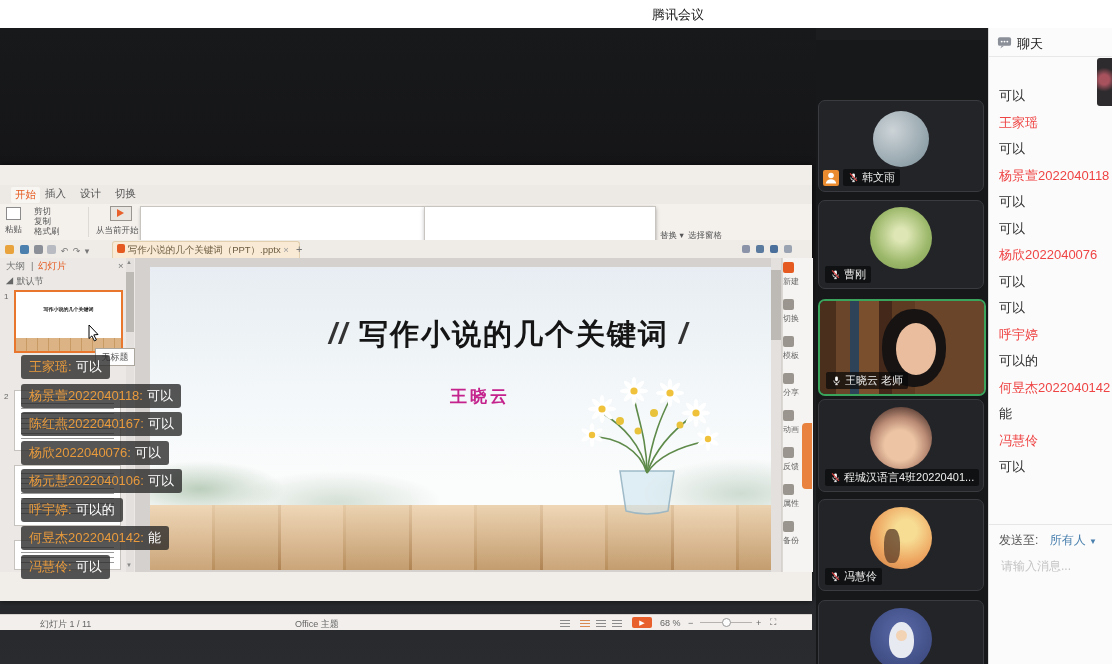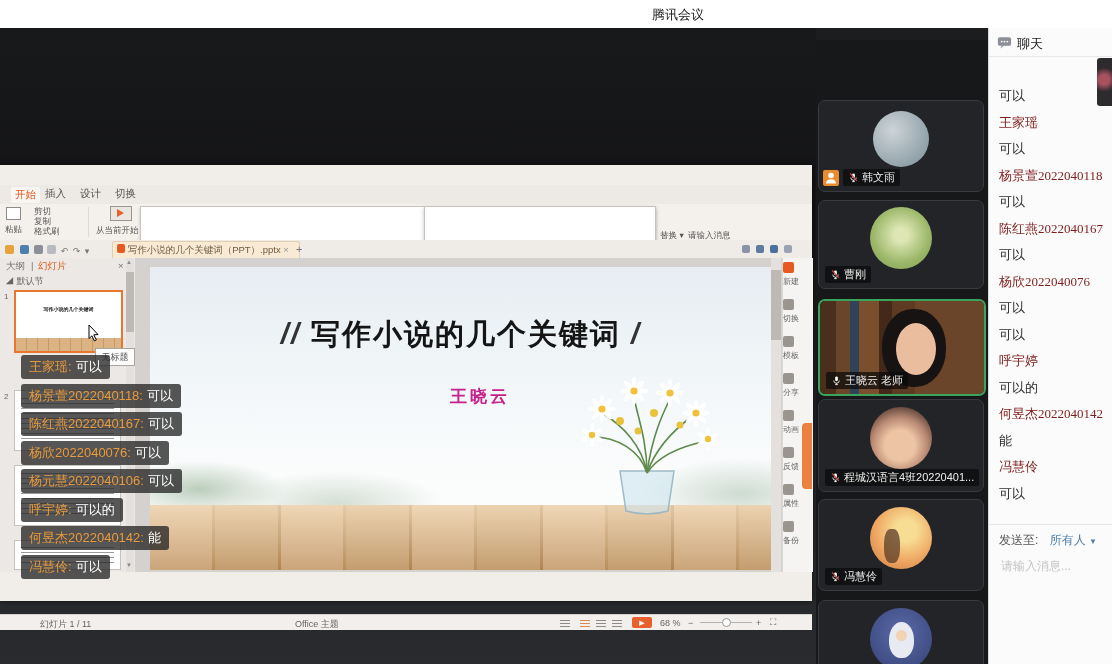--- a/index.html
+++ b/index.html
@@ -40,21 +40,21 @@
   
   .canvas{left:135px;top:93px;width:647px;height:314px;background:#d5d1ce;overflow:hidden;}
   .slide{left:15px;top:9px;width:622px;height:303px;background:linear-gradient(180deg,#e7edf2 0%,#f4f8fa 45%,#fbfcfc 70%);overflow:hidden;}
   .slide .foliage{left:0;top:150px;width:622px;height:90px;
       background:radial-gradient(ellipse 120px 40px at 8% 80%,rgba(110,150,110,.45),transparent 70%),
                  radial-gradient(ellipse 150px 45px at 30% 95%,rgba(140,170,140,.35),transparent 70%),
                  radial-gradient(ellipse 140px 50px at 95% 85%,rgba(120,160,130,.35),transparent 70%);}
   .wood{left:0;top:238px;width:622px;height:65px;
      background:linear-gradient(180deg,rgba(255,244,224,.55),rgba(0,0,0,.08)),
      repeating-linear-gradient(90deg,#dcb384 0 62px,#c89a64 62px 65px,#d4aa78 65px 128px,#bf8f5a 128px 131px);}
-  .slidetitle{left:0;top:48px;width:622px;text-align:center;font-size:29px;font-weight:bold;color:#151515;letter-spacing:2px;}
+  .slidetitle{left:0;top:48px;width:622px;text-align:center;font-size:29px;font-weight:bold;color:#151515;letter-spacing:2px;padding-left:48px;}
   .slash{color:#333;font-weight:bold;font-style:italic;}
   .author{left:0;top:118px;width:660px;text-align:center;font-size:17px;font-weight:bold;color:#c4228c;letter-spacing:3px;}
   
   .rightbar{left:782px;top:93px;width:30px;height:314px;background:#f6f4f2;border-left:1px solid #dbd7d2;}
   .rb-item{width:30px;height:37px;text-align:left;}
   .rb-ic{display:inline-block;width:11px;height:11px;border-radius:2px;background:#9a968f;margin-top:4px;}
   .rb-item:first-child .rb-ic{background:#e55a20;}
   .rb-lab{font-size:8px;color:#666;display:block;line-height:9px;}
   .orangetab{left:802px;top:258px;width:10px;height:66px;background:#e8823e;border-radius:4px 0 0 4px;}
   .notesrow{left:0;top:407px;width:812px;height:14px;background:#fbfaf9;border-top:1px solid #dcd8d3;
@@ -97,21 +97,21 @@
         font-size:11px;padding:1px 5px;display:flex;align-items:center;gap:3px;max-width:150px;white-space:nowrap;overflow:hidden;}
   .badge{position:absolute;left:4px;bottom:5px;width:16px;height:16px;background:#e98b2e;border-radius:2px;}
   
   #chatpanel{left:988px;top:28px;width:124px;height:636px;background:#fbfbfb;border-left:1px solid #d9d9d9;box-sizing:border-box;overflow:hidden;}
   .chat-h{position:absolute;left:0;top:0;width:124px;height:28px;border-bottom:1px solid #e8e8e8;}
   .chat-title{position:absolute;left:28px;top:7px;font-size:13px;color:#222;}
   .cthumb{position:absolute;left:108px;top:30px;width:16px;height:48px;border-radius:3px 0 0 3px;
           background:radial-gradient(circle at 45% 45%,#a8525e 0 5px,#2d2b2d 12px);}
   .cmsgs{position:absolute;left:0;top:28px;width:124px;padding-top:27px;}
   .cline{height:26.5px;line-height:26.5px;padding-left:10px;font-size:13px;white-space:nowrap;overflow:hidden;}
-  .cname{color:#7f1d1d;font-family:Liberation Serif, serif;}
+  .cname{color:#ef4444;}
   .ctext{color:#2d2d2d;}
   .cdivider{position:absolute;left:0;top:496px;width:124px;height:1px;background:#e6e6e6;}
   .sendrow{position:absolute;left:10px;top:504px;font-size:12px;color:#555;}
   .sendrow .to{color:#4a80ae;margin-left:8px;}
   .chatinput{position:absolute;left:10px;top:530px;width:106px;border:none;background:transparent;outline:none;
              font-size:12px;color:#333;font-family:"Liberation Sans",sans-serif;}
   .chatinput::placeholder{color:#c4c4c4;}
   .clipicon{width:13px;height:11px;background:#fff;border:1px solid #8b8b8b;display:inline-block;}
   .monitor{width:20px;height:13px;background:#e9e6e1;border:1px solid #9a968f;display:inline-block;position:relative;}
   .monitor:after{content:"";position:absolute;left:6px;top:2px;border-left:7px solid #e8612c;border-top:4px solid transparent;border-bottom:4px solid transparent;}
@@ -184,21 +184,21 @@
     <div class="abs" style="left:470px;top:20px;white-space:nowrap">
       <span class="rlab"><span>文本框</span> <span>▾</span></span>
       <span class="rlab"><span>形状</span> <span>▾</span></span>
       <span class="rlab">图片</span>
       <span class="rlab"><span>排列</span> <span>▾</span></span>
       <span class="rlab"><span>填充</span> <span>▾</span></span>
       <span class="rlab" style="color:#aaa">轮廓</span>
     </div>
     <div class="abs" style="left:660px;top:20px;white-space:nowrap">
       <span class="rlab"><span>替换</span> <span>▾</span></span>
-      <span class="rlab">请输入消息</span>
+      <span class="rlab">选择窗格</span>
     </div>
     <div class="abs wpanelA"></div>
     <div class="abs wpanelB"></div>
   </div>
 
   <div class="abs quickbar">
     <span class="sq" style="background:#e8a33c;margin:4px 2px 0 5px"></span>
     <span class="sq" style="background:#4a7fae;margin-top:4px"></span>
     <span class="sq" style="background:#8a8f98;margin-top:4px"></span>
     <span class="sq" style="background:#b8bcc2;margin-top:4px"></span>
@@ -498,21 +498,20 @@
     </svg>
     <span class="chat-title">聊天</span>
   </div>
 
   <div class="cmsgs">
     <div class="cline ctext">可以</div>
     <div class="cline cname">王家瑶</div>
     <div class="cline ctext">可以</div>
     <div class="cline cname">杨景萱2022040118</div>
     <div class="cline ctext">可以</div>
-    <div class="cline cname">陈红燕2022040167</div>
     <div class="cline ctext">可以</div>
     <div class="cline cname">杨欣2022040076</div>
     <div class="cline ctext">可以</div>
     <div class="cline ctext">可以</div>
     <div class="cline cname">呼宇婷</div>
     <div class="cline ctext">可以的</div>
     <div class="cline cname">何昱杰2022040142</div>
     <div class="cline ctext">能</div>
     <div class="cline cname">冯慧伶</div>
     <div class="cline ctext">可以</div>

